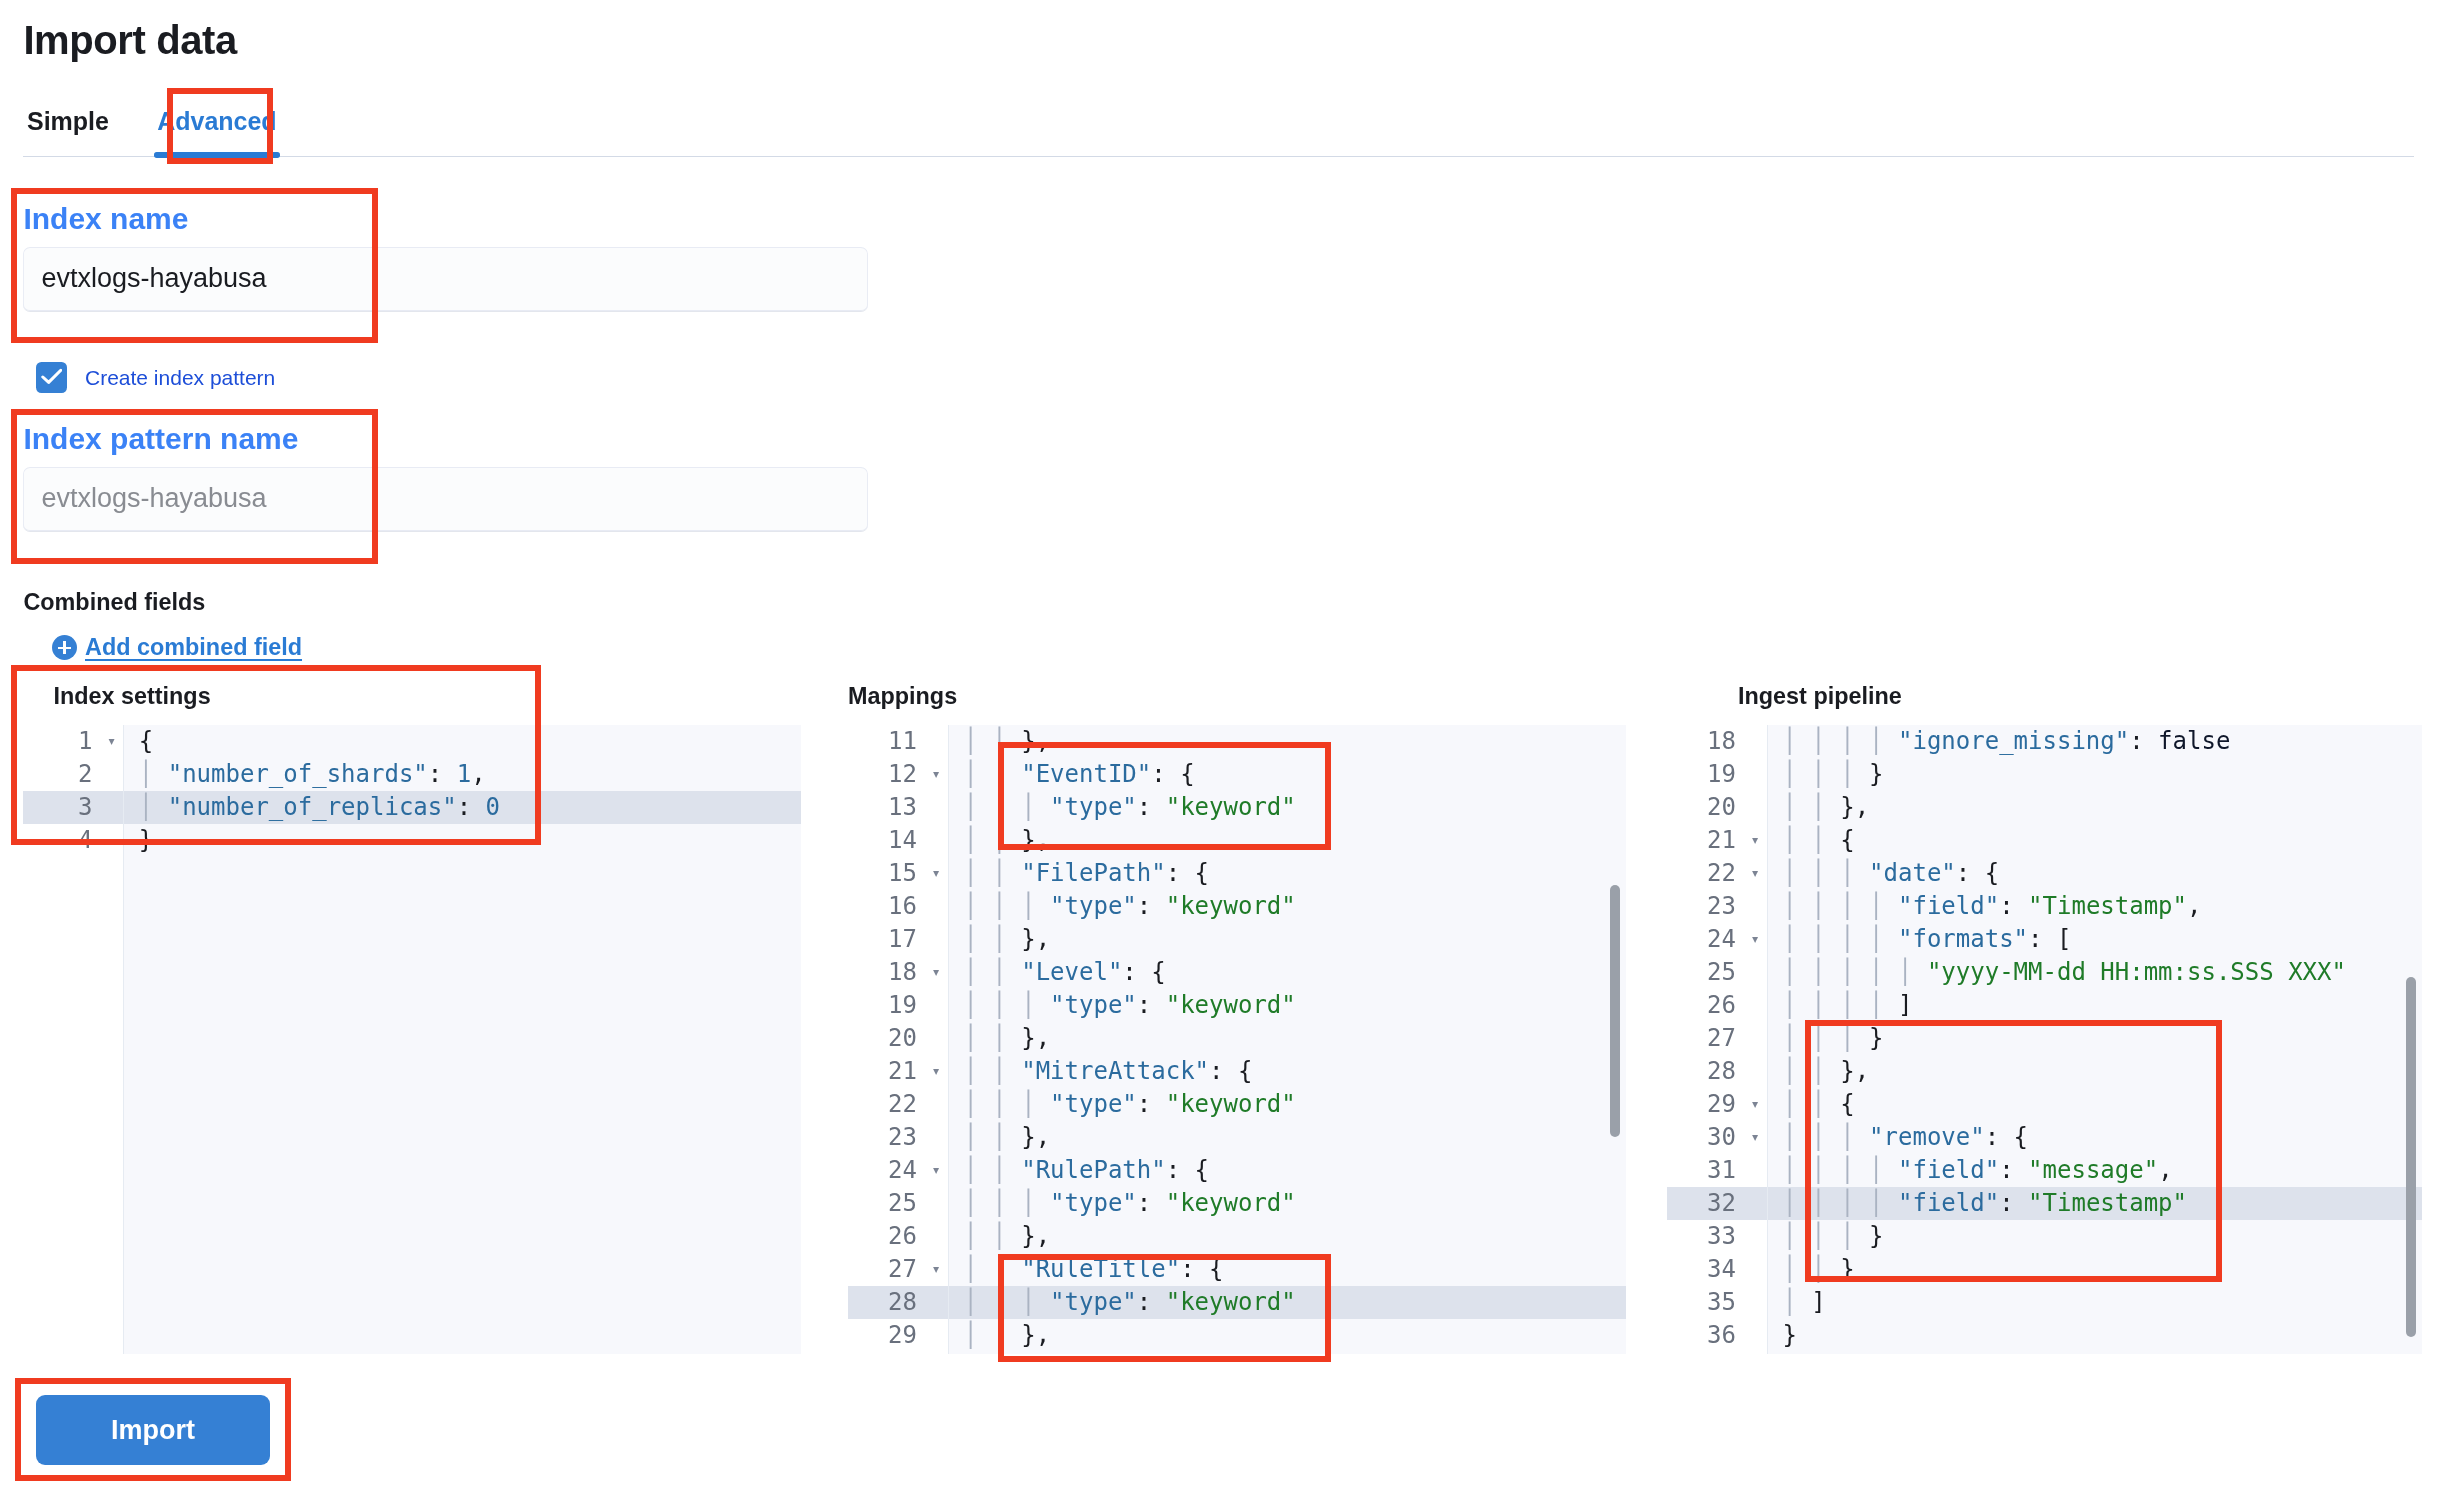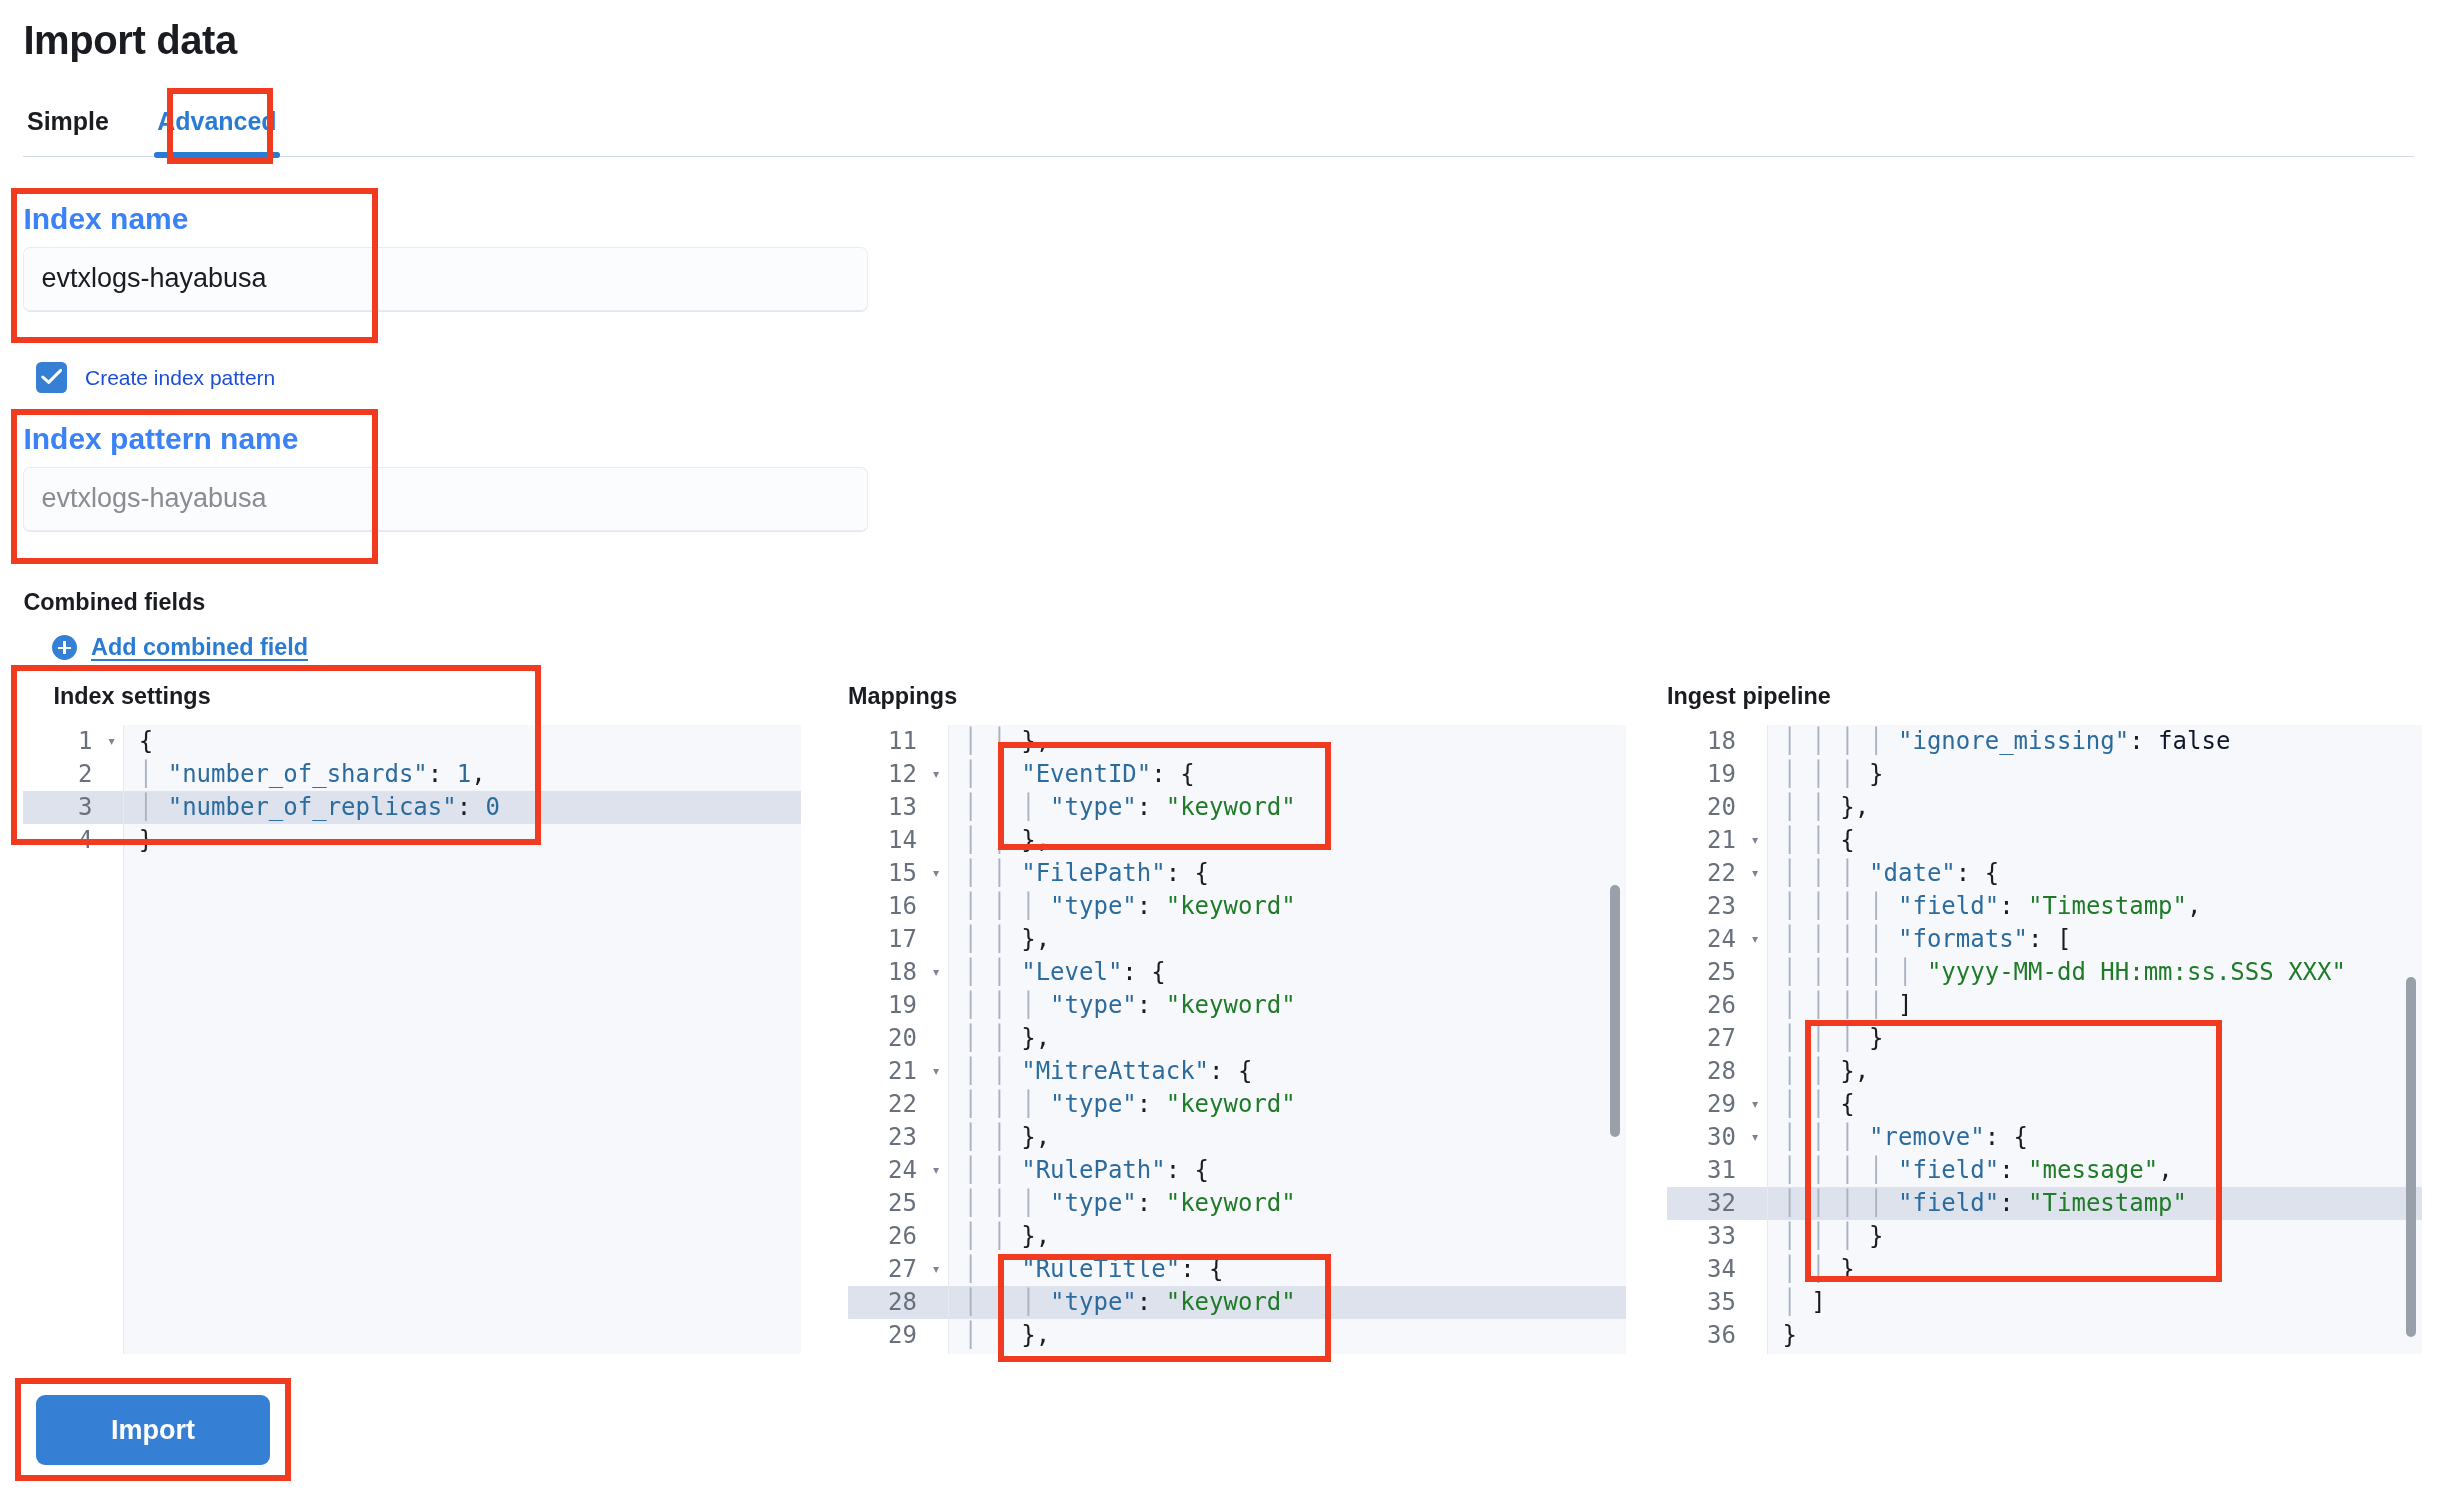--- a/index.html
+++ b/index.html
@@ -76,21 +76,21 @@
 
   #index-pattern-group { position:absolute; left:23.4px; top:422px; }
   #index-pattern-group .field-label { display:block; margin-bottom:10.8px; }
 
   #combined-fields-title {
     position:absolute; left:23.4px; top:589px;
     font-size:23.4px; font-weight:700;
   }
   #add-combined-field {
     position:absolute; left:52px; top:634px;
-    display:flex; align-items:center; gap:14px;
+    display:flex; align-items:center; gap:8px;
     cursor:pointer;
     justify-content:space-between;
   }
   .plus-icon {
     width:25px; height:25px; border-radius:50%;
     background:#3580d4; position:relative; flex:none;
   }
   .plus-icon::before, .plus-icon::after {
     content:""; position:absolute; background:#fff;
   }
@@ -144,21 +144,21 @@
   .tok-bool{ color:#0f172a; }
   .ind { color:#aab3c2; }
 
   .vscroll {
     position:absolute; width:10px; border-radius:5.4px;
     background:#9aa0a9; right:6.3px;
   }
 
   .col-title.c1 { left:23.4px;  top:683px;margin-left:30px; }
   .col-title.c2 { left:848px; top:683px; }
-  .col-title.c3 { left:1667px;top:683px; }
+  .col-title.c3 { left:1738px;top:683px; }
 
   .editor.e1 { left:23.4px;   top:725px;  width:778px;  height:629px; }
   .editor.e2 { left:848px;  top:725px;  width:778px;  height:629px; }
   .editor.e3 { left:1667px; top:725px;  width:755px;  height:629px; }
 
   
   #import-button {
     position:absolute; left:36px; top:1395px;
     width:234px; height:70px;
     background:#3580d4; color:#fff;

